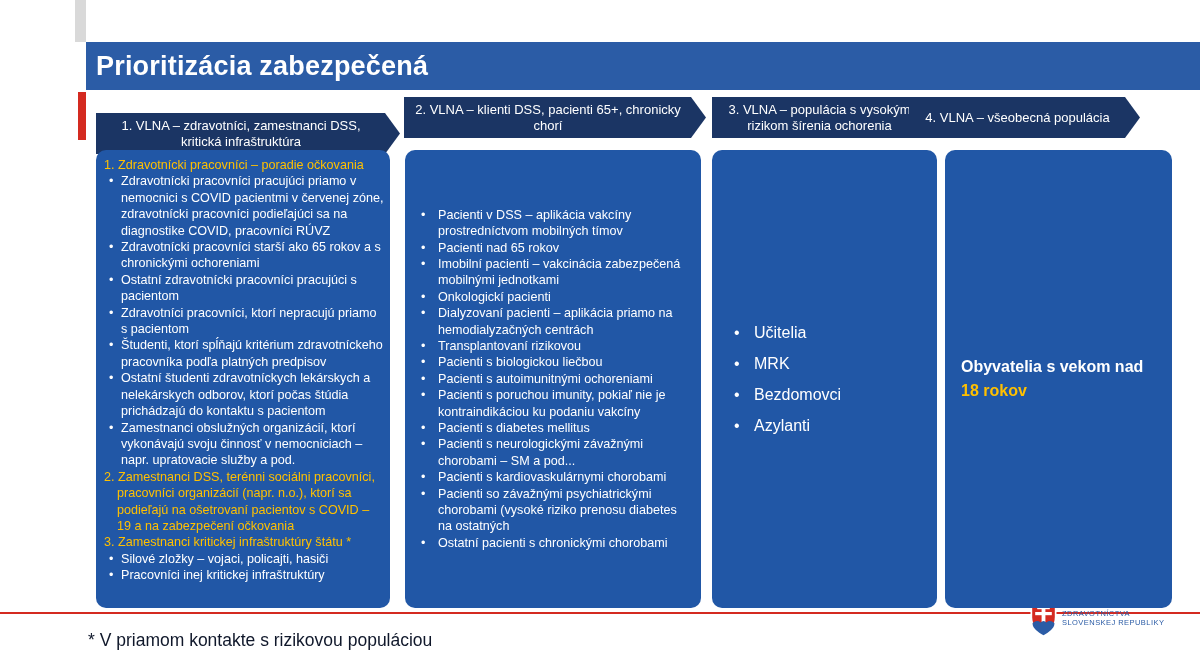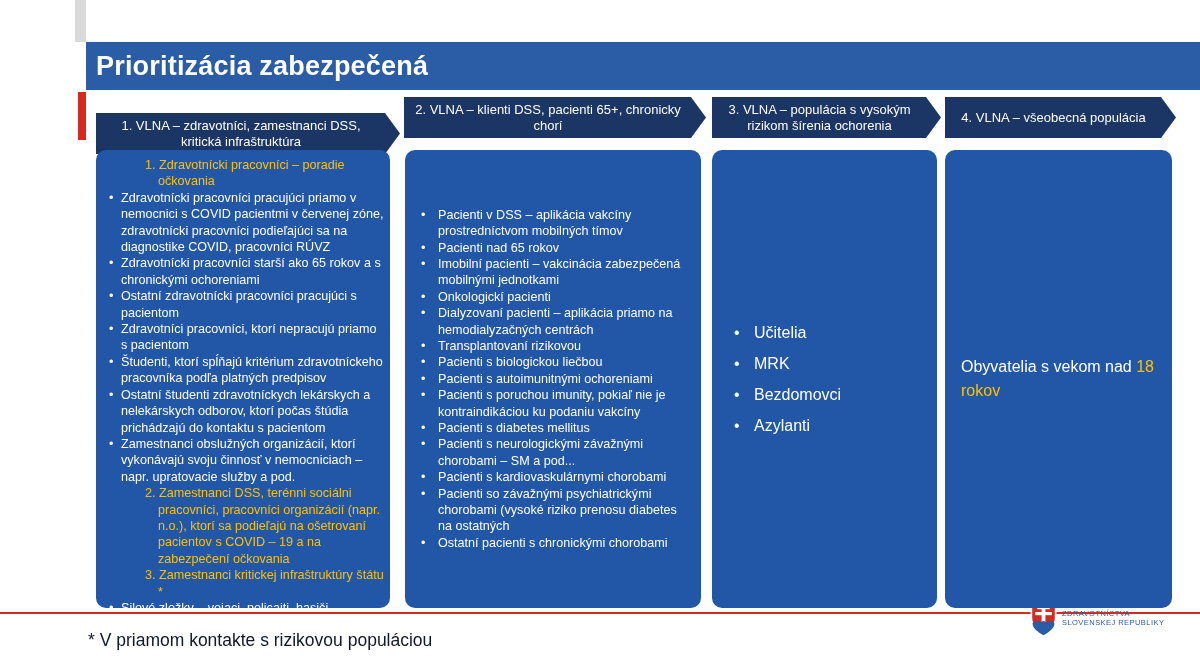--- a/index.html
+++ b/index.html
@@ -18,40 +18,40 @@
   .arrow {
     position:absolute; top:97px; height:41px; background:#1B3564; color:#fff;
     display:flex; align-items:center; justify-content:center; text-align:center;
     font-size:13px; line-height:16px; box-sizing:border-box;
     clip-path: polygon(0 0, calc(100% - 15px) 0, 100% 50%, calc(100% - 15px) 100%, 0 100%);
     padding:2px 22px 2px 8px;
   }
   .arrow1 { left:96px;  width:304px;margin-top:16px; }
   .arrow2 { left:404px; width:302px; }
   .arrow3 { left:712px; width:229px;text-align:center; }
-  .arrow4 { left:945px; width:231px; }
+  .arrow4 { left:909px; width:231px; }
 
   .box {
     position:absolute; top:150px; height:458px; background:#2157A6;
     border-radius:10px; color:#fff; box-sizing:border-box; z-index:3; overflow:hidden;
   }
   .box1 { left:96px;  width:294px; padding:7px 6px 6px 8px;  font-size:12.6px; line-height:16.4px; }
   .box2 { left:405px; width:296px; padding:10px 8px 10px 16px; font-size:12.6px; line-height:16.4px;
           display:flex; flex-direction:column; justify-content:center; }
   .box3 { left:712px; width:225px; padding:10px 8px; font-size:16px; line-height:31px;
           display:flex; flex-direction:column; justify-content:center; }
   .box4 { left:945px; width:227px; padding:0 16px; font-size:16px; line-height:24px;
-          display:flex; flex-direction:column; justify-content:center; }
+          display:flex; flex-direction:column; justify-content:center;font-weight:bold; }
 
   .li.bullet { display:flex; }
   .li .txt { flex:1; }
   .box1 .marker { flex:none; width:17px; padding-left:5px; box-sizing:border-box; }
   .box2 .marker { flex:none; width:17px; padding-left:0;   box-sizing:border-box; }
   .box3 .marker { flex:none; width:34px; padding-left:14px; box-sizing:border-box; }
-  .li.number { color:#FFC000; padding-left:13px; text-indent:-13px;margin-left:41px; }
+  .li.number { color:#FFC000; padding-left:13px; text-indent:-13px; }
   .accent { color:#FFC000; }
 
   .red-line { position:absolute; left:0; top:612px; width:1200px; height:2px; background:#D42A20; z-index:1; }
   .footnote { position:absolute; left:88px; top:630px; font-size:17.5px; color:#0f172a; }
 
   .logo { position:absolute; left:1030px; top:597px; display:flex; gap:5px; z-index:2; }
   .logo-text {
     display:flex; flex-direction:column; padding-top:2px;
     color:#2B5CA6; font-weight:normal; font-size:7.5px; line-height:9.6px; letter-spacing:0.45px;
     white-space:nowrap;

